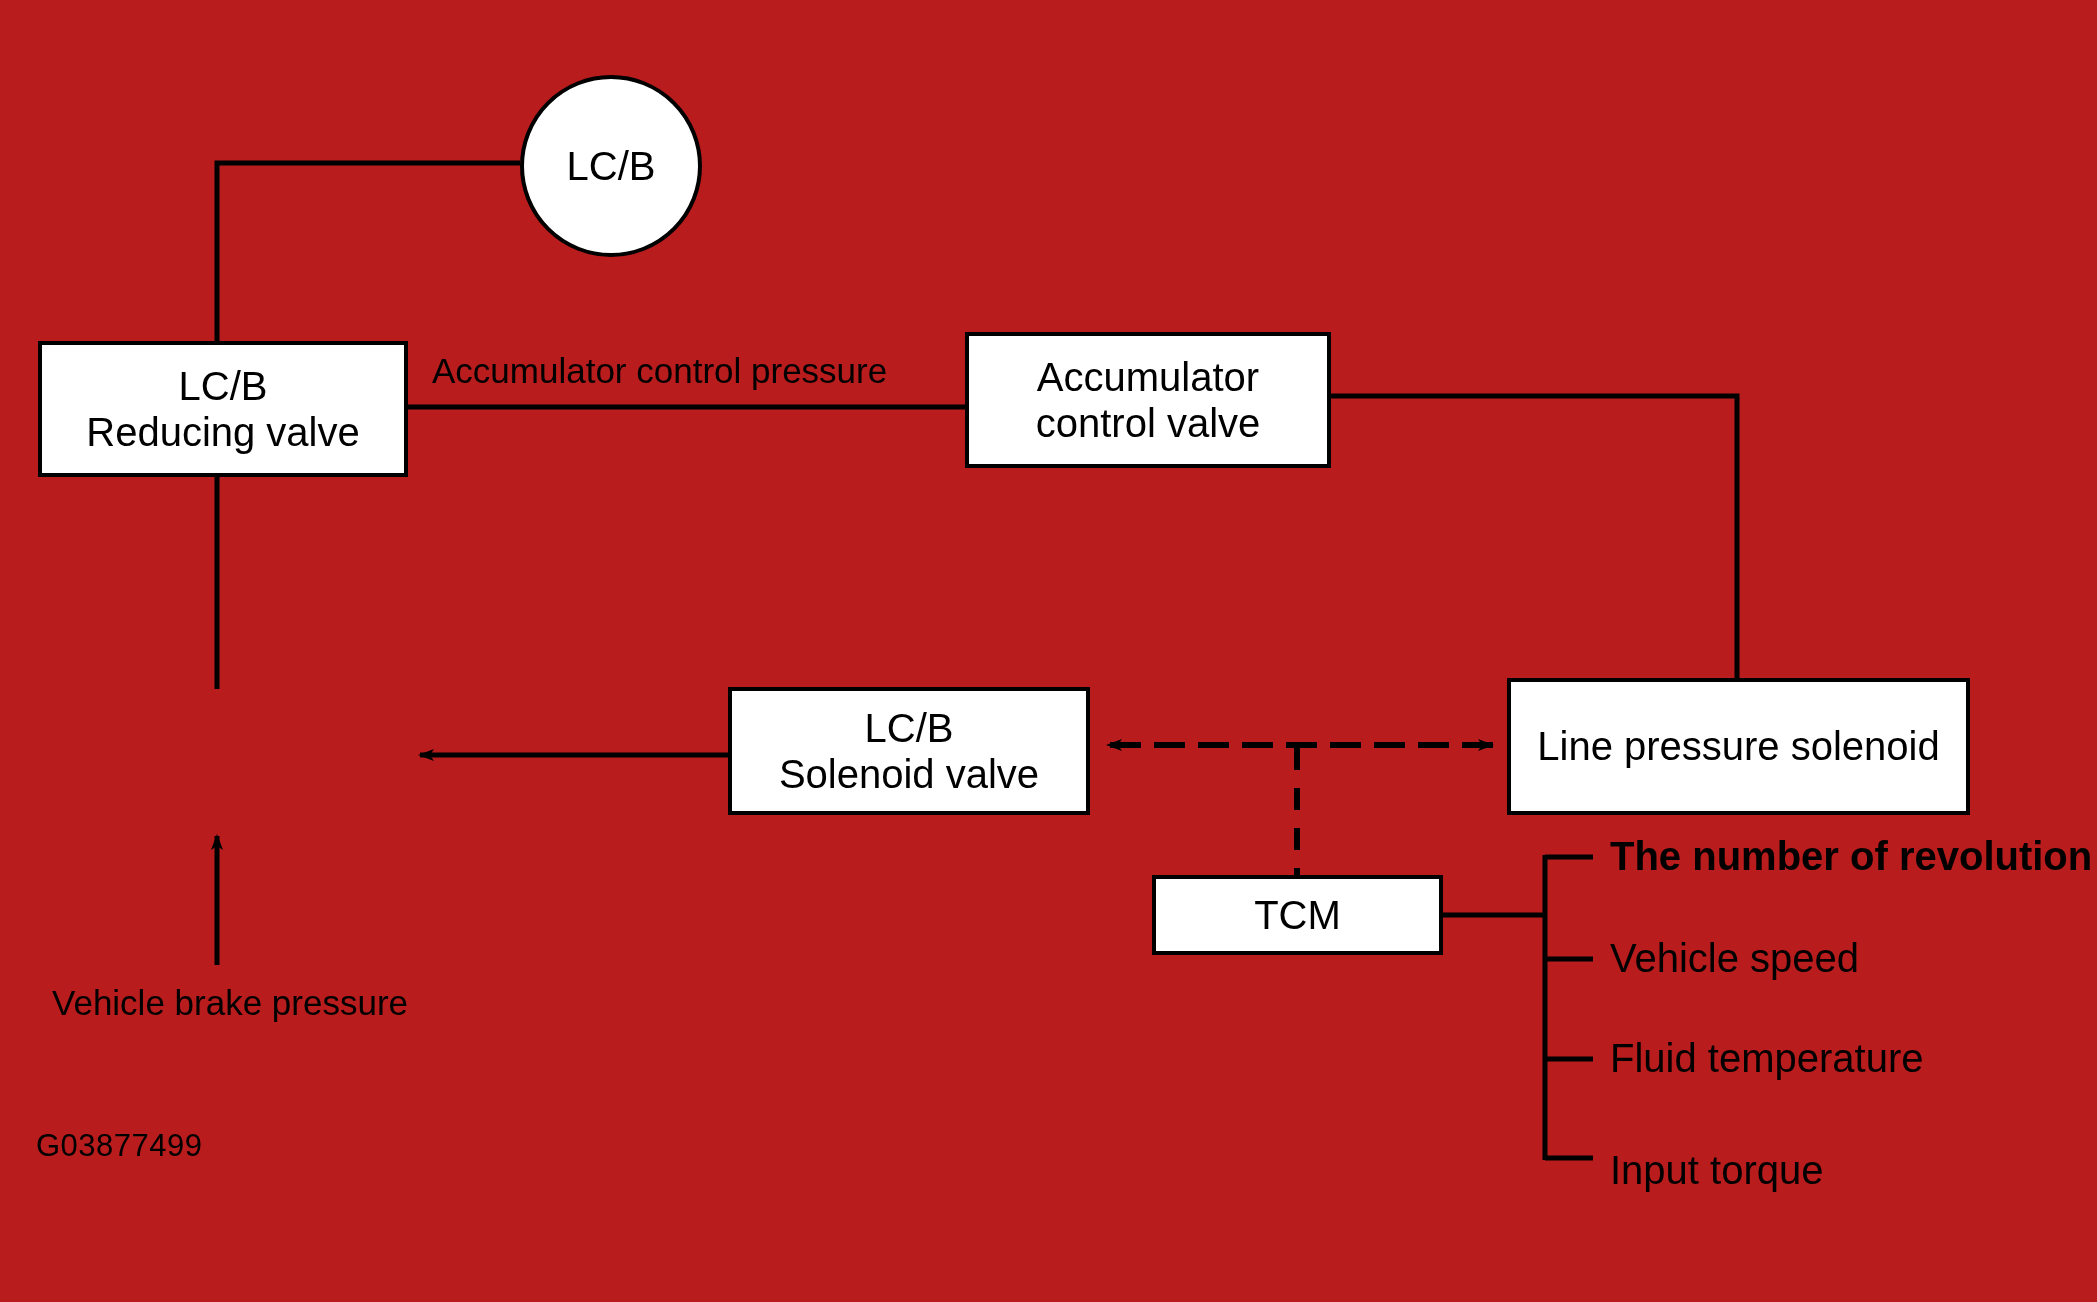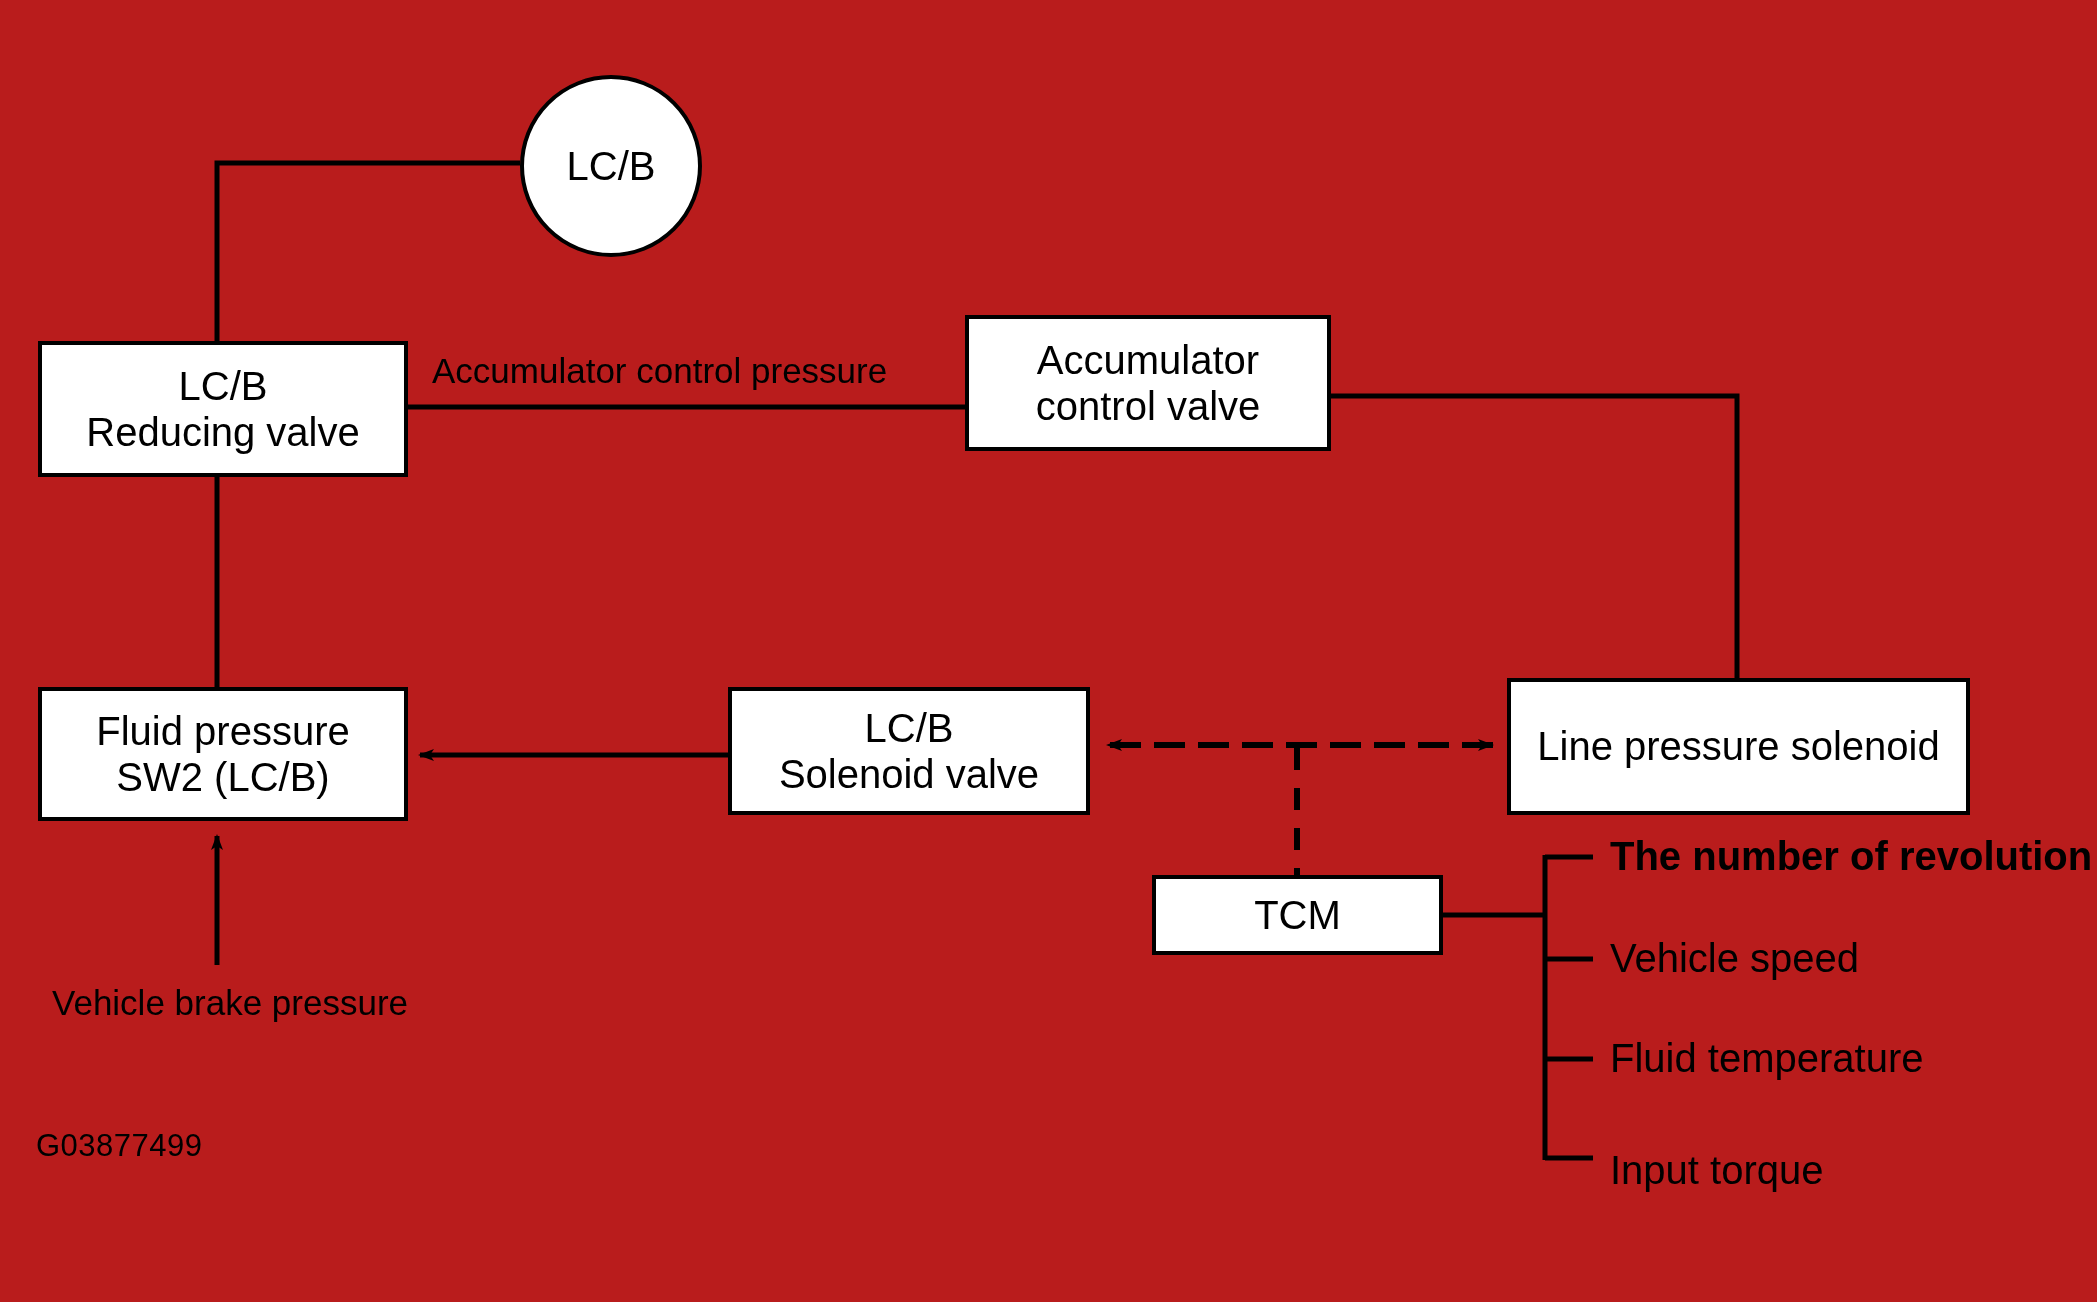--- a/index.html
+++ b/index.html
@@ -89,33 +89,27 @@
     <span>LC/B</span>
   </div>
 
   <div class="box" style="left:38px;top:341px;width:370px;height:136px;">
     <div class="inner">
       <div>LC/B</div>
       <div>Reducing valve</div>
     </div>
   </div>
 
-  <div class="box" style="left:965px;top:315px;width:366px;height:136px;">
+  <div class="box" style="left:965px;top:332px;width:366px;height:136px;">
     <div class="inner">
       <div>Accumulator</div>
       <div>control valve</div>
     </div>
   </div>
 
-  <div class="box" style="left:38px;top:687px;width:370px;height:134px;">
-    <div class="inner">
-      <div>Fluid pressure</div>
-      <div>SW2 (LC/B)</div>
-    </div>
-  </div>
 
   <div class="box" style="left:728px;top:687px;width:362px;height:128px;">
     <div class="inner">
       <div>LC/B</div>
       <div>Solenoid valve</div>
     </div>
   </div>
 
   <div class="box" style="left:1507px;top:678px;width:463px;height:137px;">
     <div class="inner">

